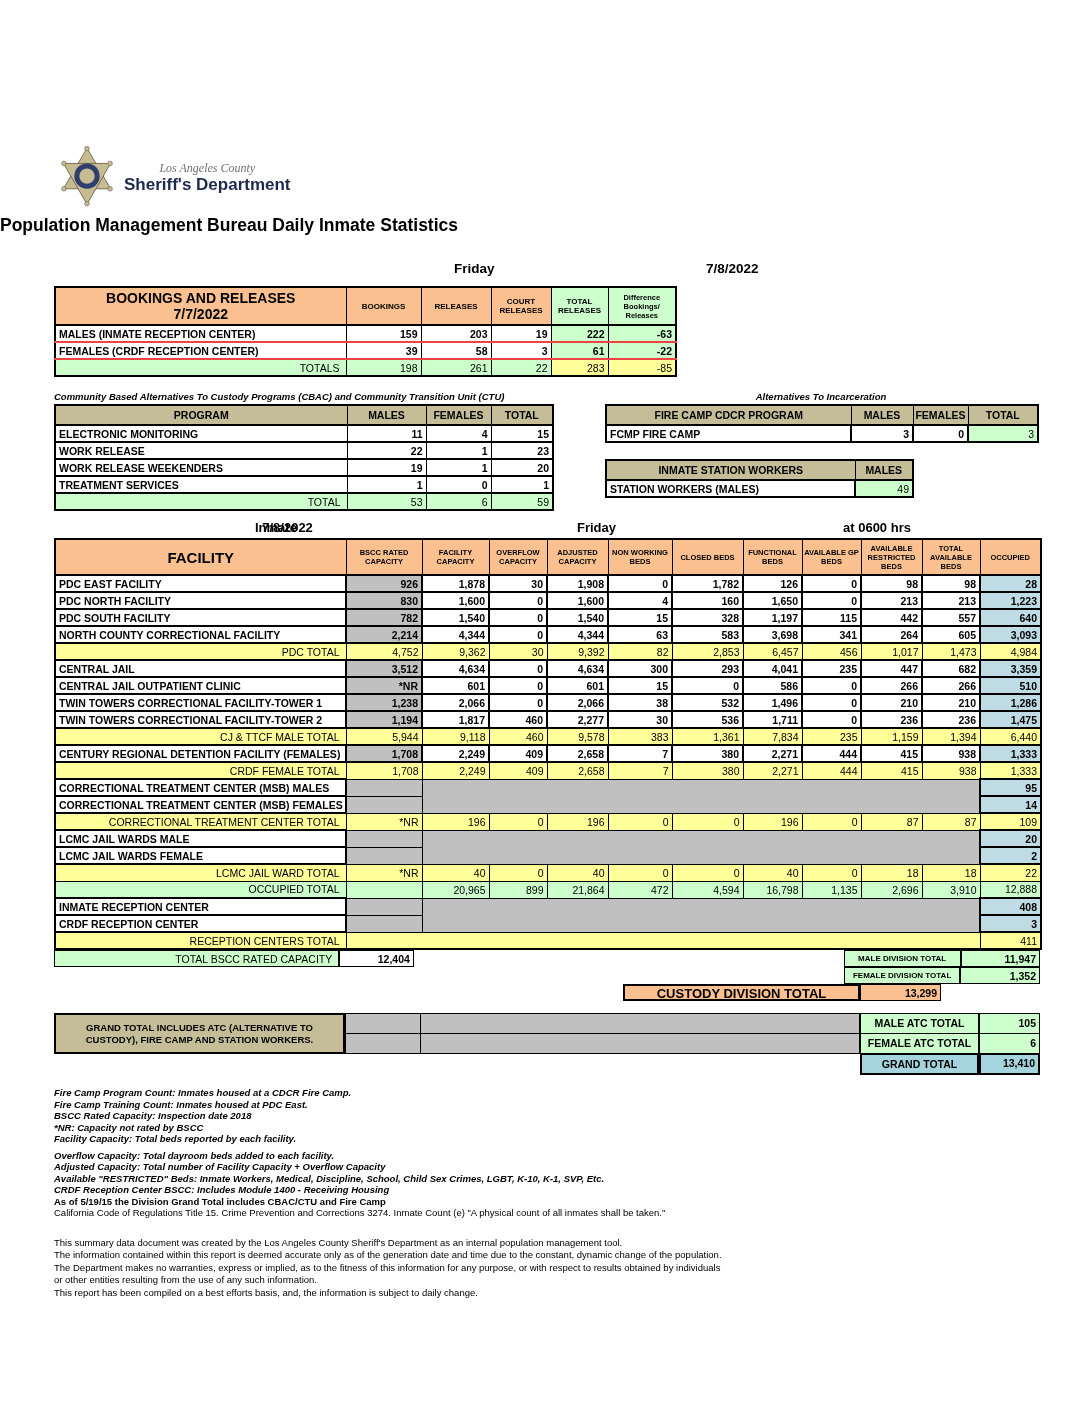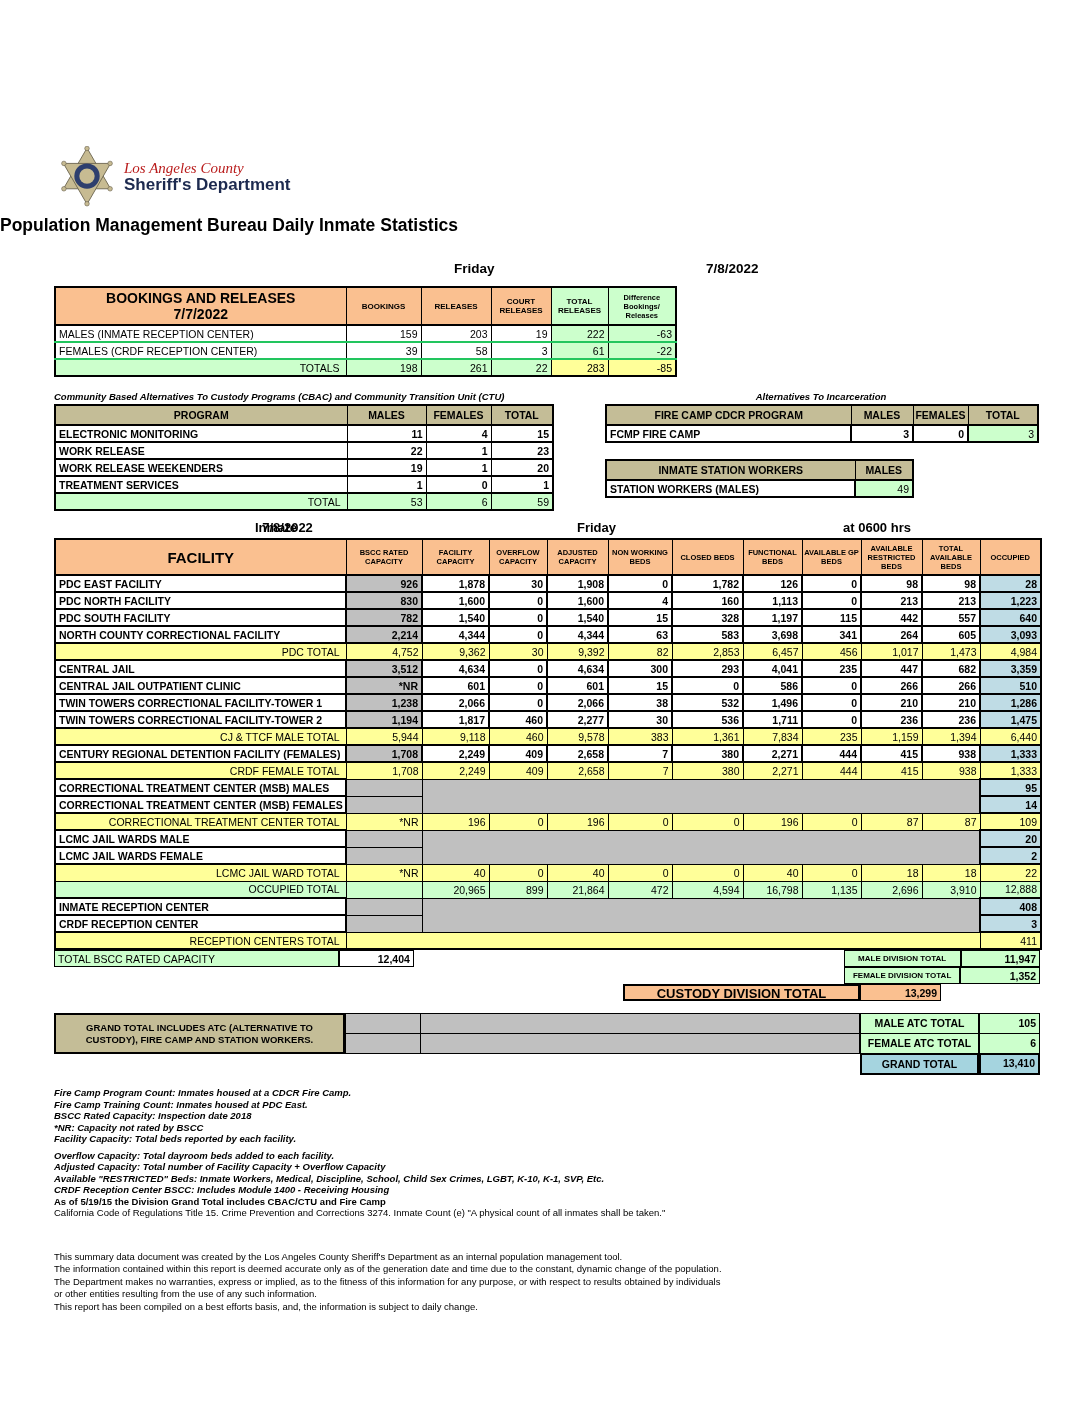--- a/index.html
+++ b/index.html
@@ -1,40 +1,40 @@
 <!DOCTYPE html>
 <html><head>
 <meta charset="utf-8">
 <style>
   * { box-sizing: border-box; margin: 0; padding: 0; }
   body { background:#fff; font-family:"Liberation Sans", sans-serif; color:#000; }
   .page { position:relative; width:1088px; height:1408px; background:#fff; overflow:hidden; }
 
   
   .logo { position:absolute; left:58px; top:146px; display:flex; align-items:center; gap:8px; }
-  .logo-county { font-family:"Liberation Serif", serif; font-style:italic; color:#b91c1c; font-size:15px; line-height:16px; }
+  .logo-county { font-family:"Liberation Serif", serif; font-style:italic; color:#737373; font-size:12px; line-height:16px;text-align:center; }
   .logo-agency { font-weight:bold; color:#1d2a4f; font-size:17px; line-height:18px; }
   .title { position:absolute; top:215px; left:0; width:1088px; text-align:left; font-size:17.5px; font-weight:bold; }
   .dayline span { position:absolute; font-size:13.5px; font-weight:bold; }
   .d1 { left:454px; top:261px; } .d2 { left:706px; top:261px; }
 
   
   table { border-collapse:collapse; table-layout:fixed; }
   td, th { overflow:hidden; }
   .num { text-align:right; }
   .bold { font-weight:bold; }
 
   
   .bk { position:absolute; left:54px; top:286px; width:621px; border:2px solid #000; }
   .bk th { border:1px solid #000; background:#FAC090; font-size:8px; font-weight:bold; text-align:center; height:38px; padding:1px; }
   .bk th.ttl { font-size:14px; }
   .bk th.grn { background:#CCFFCC; }
   .bk th.dif { font-size:7.5px; background:#CCFFCC; }
   .bk td { border:1px solid #000; height:17px; font-size:10.5px; padding:0 3px; white-space:nowrap; }
-  .bk tr.rd td { border-top:2px solid #000; border-bottom:2px solid #22c55e; font-weight:normal; }
+  .bk tr.rd td { border-top:2px solid #000; border-bottom:2px solid #ef4444; font-weight:bold; }
   .bk tr.rd td.grn { background:#CCFFCC; }
   .bk tr.rt td { background:#CCFFCC; }
   .bk tr.rt td.yl { background:#FFFF99; }
   .bk tr.rt td.lab { text-align:right; padding-right:6px; }
 
   
   .cbac { position:absolute; left:54px; top:391px; width:498px; }
   .sec-title { font-size:9.5px; font-weight:bold; font-style:italic; margin-bottom:2px; white-space:nowrap; }
   .cb { width:498px; border:2px solid #000; }
   .cb th { border:1px solid #000; background:#C4BD97; font-size:10.5px; font-weight:bold; text-align:center; height:20px; }
@@ -70,41 +70,41 @@
   .ft td.gray { background:#C0C0C0; border:1px solid #000; }
   .ft td.gmerge { background:#C0C0C0; border:1px solid #000; }
   .ft td.occb { background:#BFDCE5; border:2px solid #000; font-weight:bold; }
 
   
   .c-row { display:flex; width:986px; }
   .cell { height:17px; line-height:16px; font-size:10.5px; border:1px solid #000; padding:0 3px; white-space:nowrap; }
   .green { background:#CCFFCC; }
   .orange { background:#FAC090; }
   .blue { background:#A5D4DF; }
-  .lab-r { padding-right:6px; }
+  .lab-r { text-align:right; padding-right:6px; }
   .slab { font-size:8px; font-weight:bold; text-align:center; }
   .biglab { font-size:13px; font-weight:bold; text-align:center; border:2px solid #000; line-height:15px; }
   .spacer { border:none; }
   .w291{width:291px}.w76{width:76px}.w439{width:439px}.w119{width:119px}.w61{width:81px}
   .w806{width:806px}.w569{width:569px}.w237{width:237px}
 
   
   .grand { position:relative; width:986px; height:62px; margin-top:12px; }
   .grand .abs { position:absolute; border:1px solid #000; font-size:10.5px; line-height:19px; padding:0 3px; white-space:nowrap; }
   .g-note { position:absolute; left:0; top:0; width:291px; height:41px; background:#C4BD97; border:2px solid #000;
             font-size:9.5px; font-weight:bold; text-align:center; display:flex; align-items:center; justify-content:center;
             white-space:normal; line-height:12px; padding:0 14px; }
   .g-gray { background:#C0C0C0; }
 
   
   .foot { margin-top:12px; font-size:9.5px; line-height:11.5px; }
   .foot .it { font-style:italic; font-weight:bold; }
   .foot .gap { margin-top:5px; }
   .foot .b { font-weight:bold; }
-  .disc { margin-top:32px; font-size:9.5px; line-height:12.5px; }
+  .disc { margin-top:18px; font-size:9.5px; line-height:12.5px; }
 </style>
 </head>
 <body>
 
 <div class="page">
 
   <div class="logo">
     <svg width="58" height="62" viewBox="0 0 64 68">
       <polygon points="32,2 58,47 6,47" fill="#C7BB92" stroke="#6b6450" stroke-width="1"></polygon>
       <polygon points="32,64 6,19 58,19" fill="#C7BB92" stroke="#6b6450" stroke-width="1"></polygon>
@@ -322,21 +322,21 @@
         <td class="num occ">28</td>
       </tr>
       <tr class="rd">
         <td>PDC NORTH FACILITY</td>
         <td class="num bscc">830</td>
         <td class="num">1,600</td>
         <td class="num">0</td>
         <td class="num">1,600</td>
         <td class="num">4</td>
         <td class="num">160</td>
-        <td class="num">1,113</td>
+        <td class="num">1,650</td>
         <td class="num">0</td>
         <td class="num">213</td>
         <td class="num">213</td>
         <td class="num occ">1,223</td>
       </tr>
       <tr class="rd">
         <td>PDC SOUTH FACILITY</td>
         <td class="num bscc">782</td>
         <td class="num">1,540</td>
         <td class="num">0</td>

